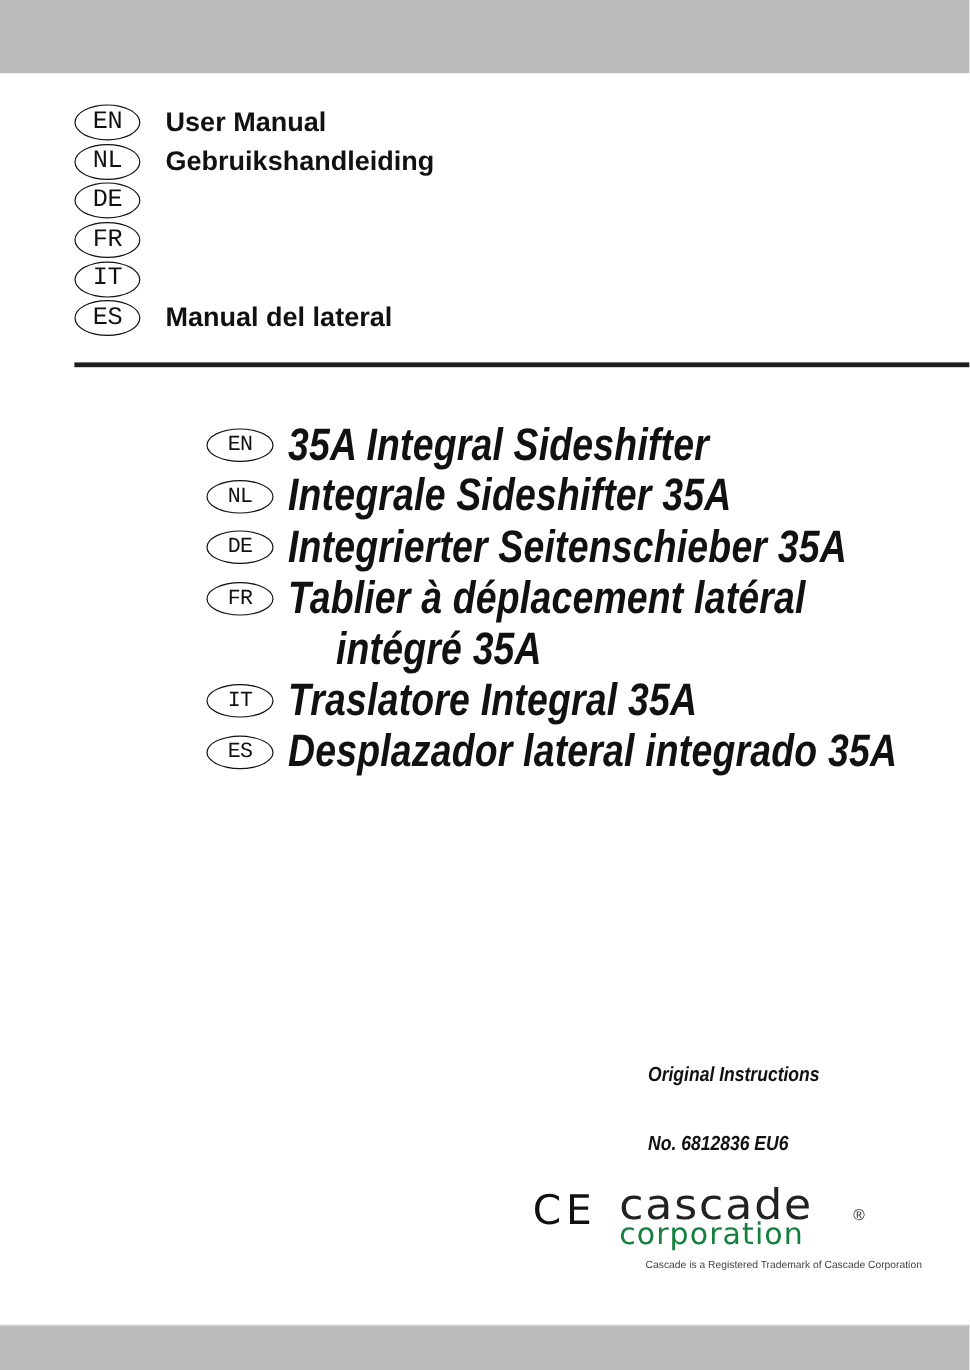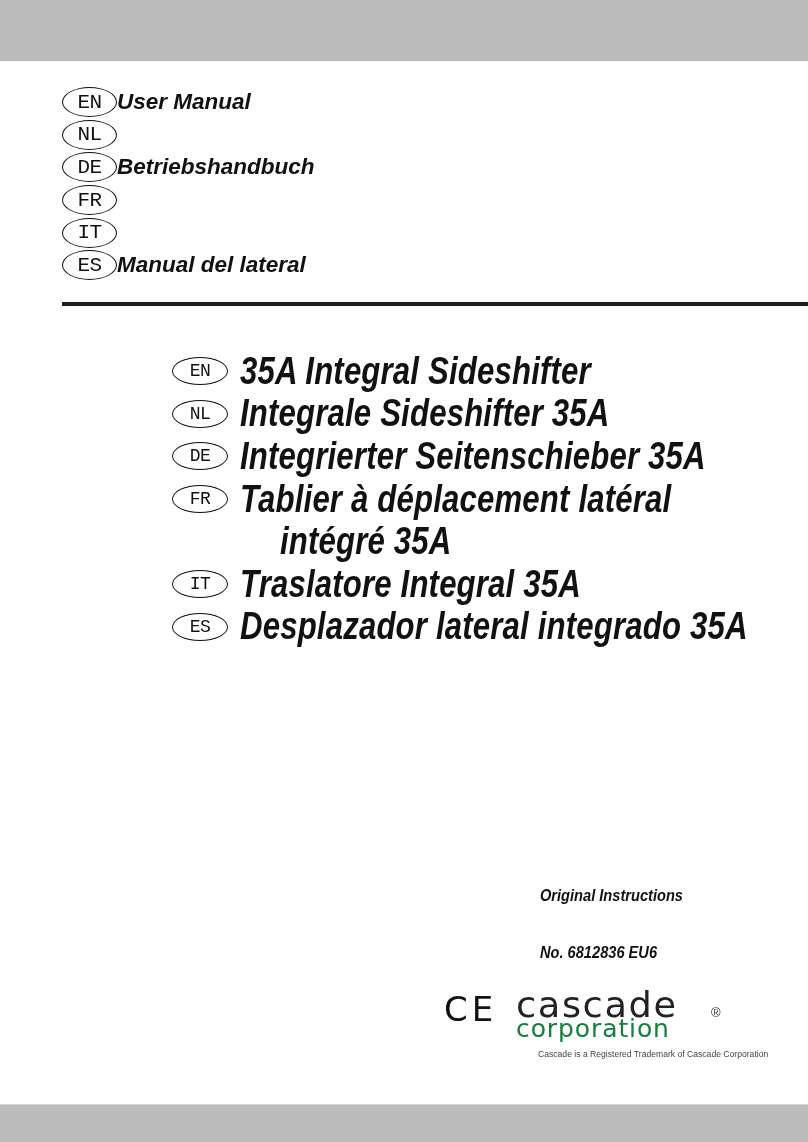--- a/index.html
+++ b/index.html
@@ -14,21 +14,21 @@
 
     .lang-list { position: absolute; left: 62px; top: 86px; }
     .lang-row { height: 32.6px; display: flex; align-items: center; }
     .badge {
       box-sizing: border-box; border: 1.6px solid #111; border-radius: 50%;
       display: inline-flex; align-items: center; justify-content: center;
       font-family: Liberation Mono, monospace; color: #111;
     }
     .badge-sm { width: 55px; height: 30px; font-size: 21px; letter-spacing: -0.5px; }
     .lang-text {
-      margin-left: 0; font-size: 22.5px; font-weight: bold; font-style: italic;
+      margin-left: 21px; font-size: 22.5px; font-weight: bold; 
       white-space: nowrap;
     }
 
     .rule { position: absolute; left: 62px; top: 302px; width: 746px; height: 4px; background: #1e1e1e; }
 
     .title-list { position: absolute; left: 172px; top: 350px; }
     .title-row { height: 42.6px; display: flex; align-items: center; }
     .badge-lg { width: 56px; height: 28px; font-size: 18px; letter-spacing: -0.5px; border-width: 1.5px; }
     .title-text {
       margin-left: 12px; font-family: "Liberation Sans Narrow", "Liberation Sans", sans-serif;
@@ -58,24 +58,24 @@
 
 <div class="band band-top" style="background:#bbbbbb"></div>
 
 <div class="lang-list">
   <div class="lang-row">
     <span class="badge badge-sm">EN</span>
     <span class="lang-text">User Manual</span>
   </div>
   <div class="lang-row">
     <span class="badge badge-sm">NL</span>
+    <span class="lang-text">Gebruikshandleiding</span>
   </div>
   <div class="lang-row">
     <span class="badge badge-sm">DE</span>
-    <span class="lang-text">Betriebshandbuch</span>
   </div>
   <div class="lang-row">
     <span class="badge badge-sm">FR</span>
   </div>
   <div class="lang-row">
     <span class="badge badge-sm">IT</span>
   </div>
   <div class="lang-row">
     <span class="badge badge-sm">ES</span>
     <span class="lang-text">Manual del lateral</span>

